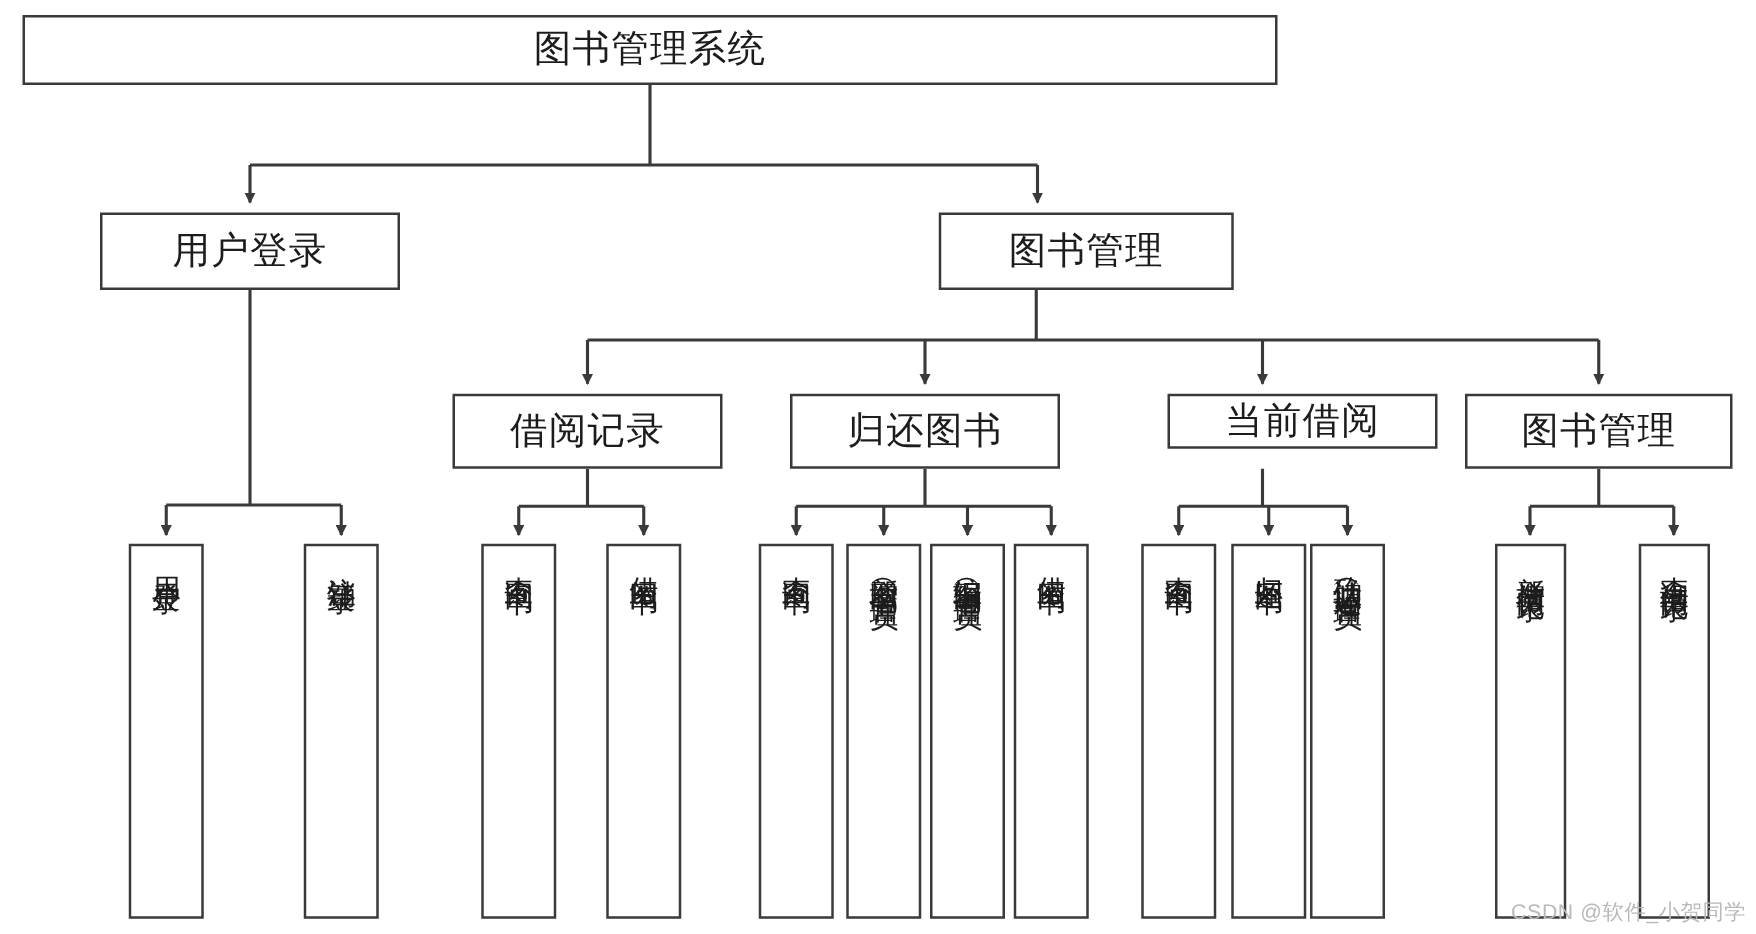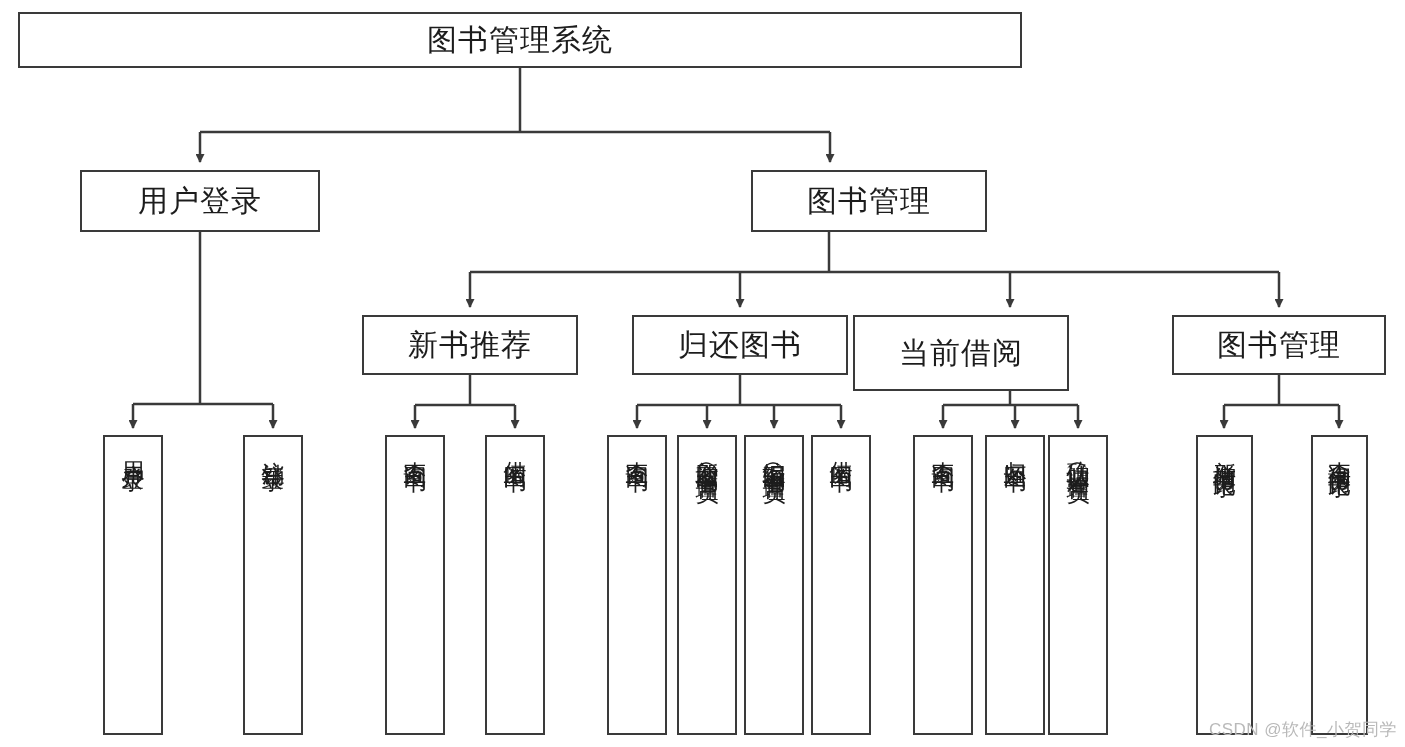--- a/index.html
+++ b/index.html
@@ -128,26 +128,26 @@
       <div class="node horiz" style="left: 18px; top: 12px; width: 1004px; height: 56px;">
         <span class="node-label">图书管理系统</span>
       </div>
       <div class="node horiz" style="left: 80px; top: 170px; width: 240px; height: 62px;">
         <span class="node-label">用户登录</span>
       </div>
       <div class="node horiz" style="left: 711px; top: 170px; width: 236px; height: 62px; margin-left: 40px;">
         <span class="node-label">图书管理</span>
       </div>
       <div class="node horiz" style="left: 362px; top: 315px; width: 216px; height: 60px;">
-        <span class="node-label">新书推荐</span>
+        <span class="node-label">借阅记录</span>
       </div>
       <div class="node horiz" style="left: 632px; top: 315px; width: 216px; height: 60px;">
         <span class="node-label">归还图书</span>
       </div>
-      <div class="node horiz" style="left: 853px; top: 315px; width: 216px; height: 76px;">
+      <div class="node horiz" style="left: 934px; top: 315px; width: 216px; height: 44px;">
         <span class="node-label">当前借阅</span>
       </div>
       <div class="node horiz" style="left: 1172px; top: 315px; width: 214px; height: 60px;">
         <span class="node-label">图书管理</span>
       </div>
       <div class="node vert" style="left: 103px; top: 435px; width: 60px; height: 300px;">
         <span class="node-label">用户登录</span>
       </div>
       <div class="node vert" style="left: 243px; top: 435px; width: 60px; height: 300px;">
         <span class="node-label">注销登录</span>

